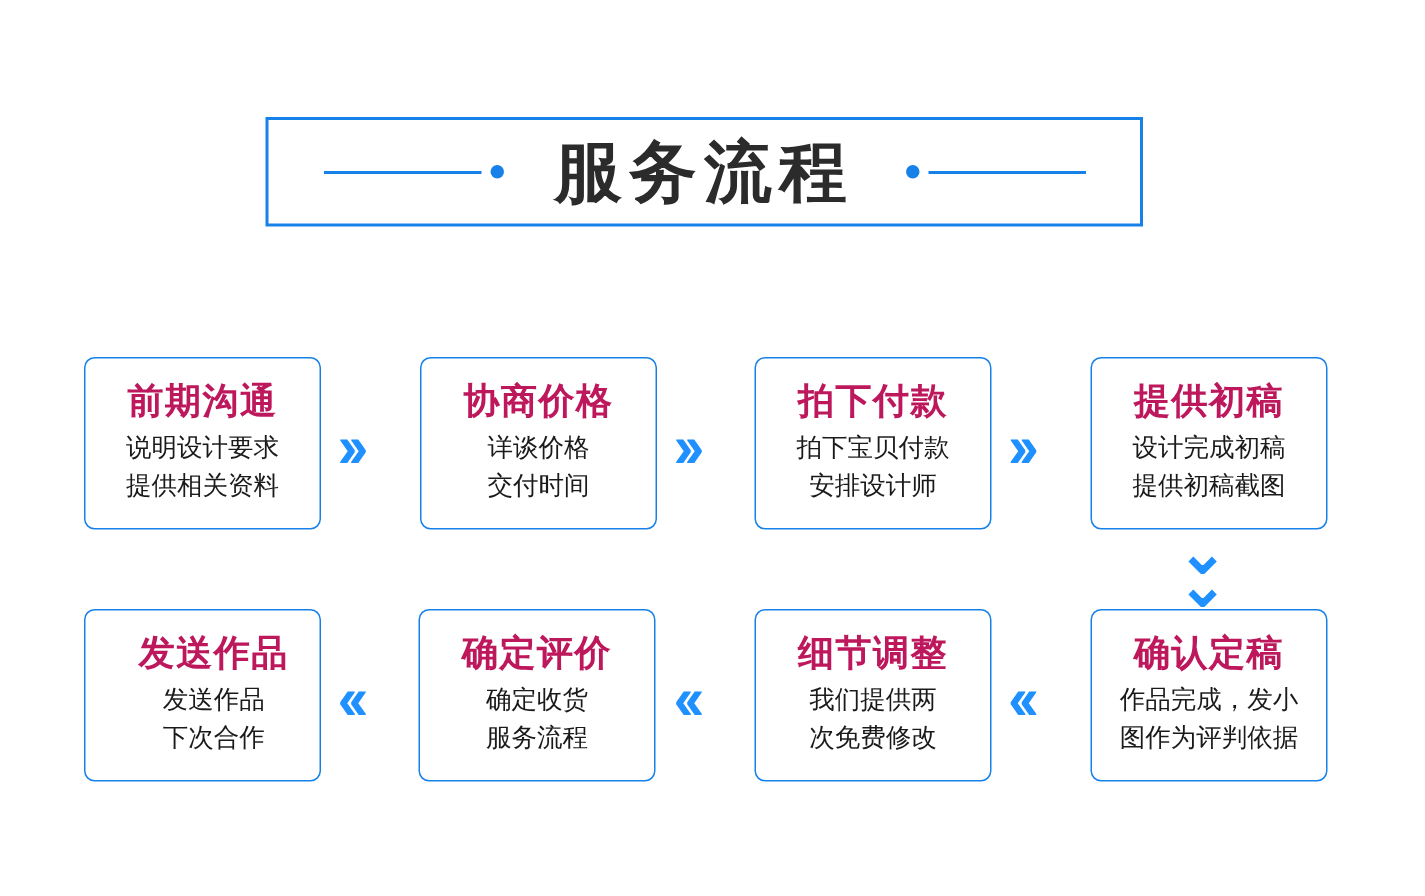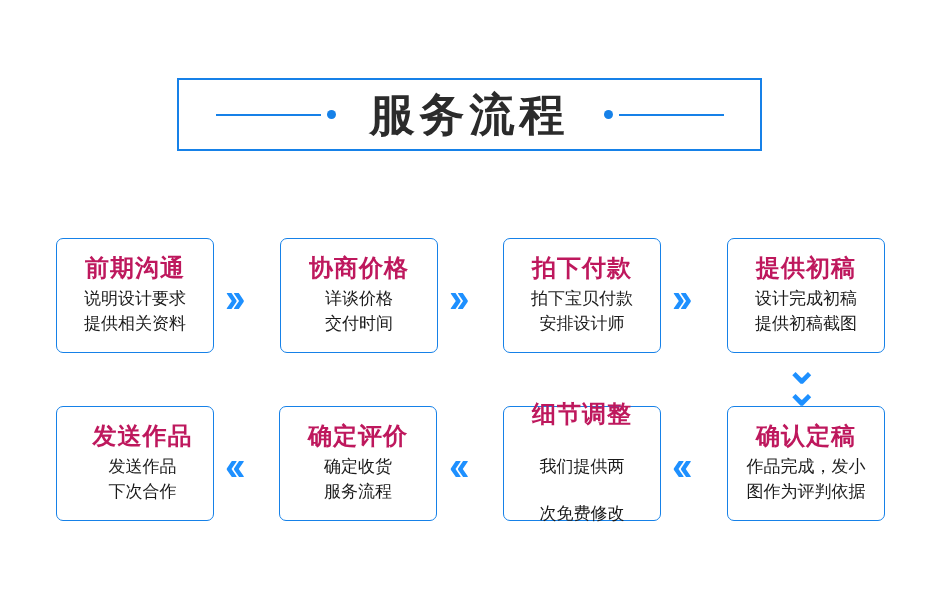--- a/index.html
+++ b/index.html
@@ -96,21 +96,21 @@
   }
 
   
   .r1c1 { left: 56px;  top: 238px; }
   .r1c2 { left: 280px; top: 238px; }
   .r1c3 { left: 503px; top: 238px; }
   .r1c4 { left: 727px; top: 238px; }
   
   .r2c1 { left: 56px;  top: 406px; padding-left: 15px; }
   .r2c2 { left: 279px; top: 406px; }
-  .r2c3 { left: 503px; top: 406px; gap: 22px; }
+  .r2c3 { left: 503px; top: 406px; }
   .r2c4 { left: 727px; top: 406px; }
 
   
   .arrow {
     position: absolute;
     color: #1e90ff;
     font-weight: bold;
     line-height: 1;
     user-select: none;
   }

